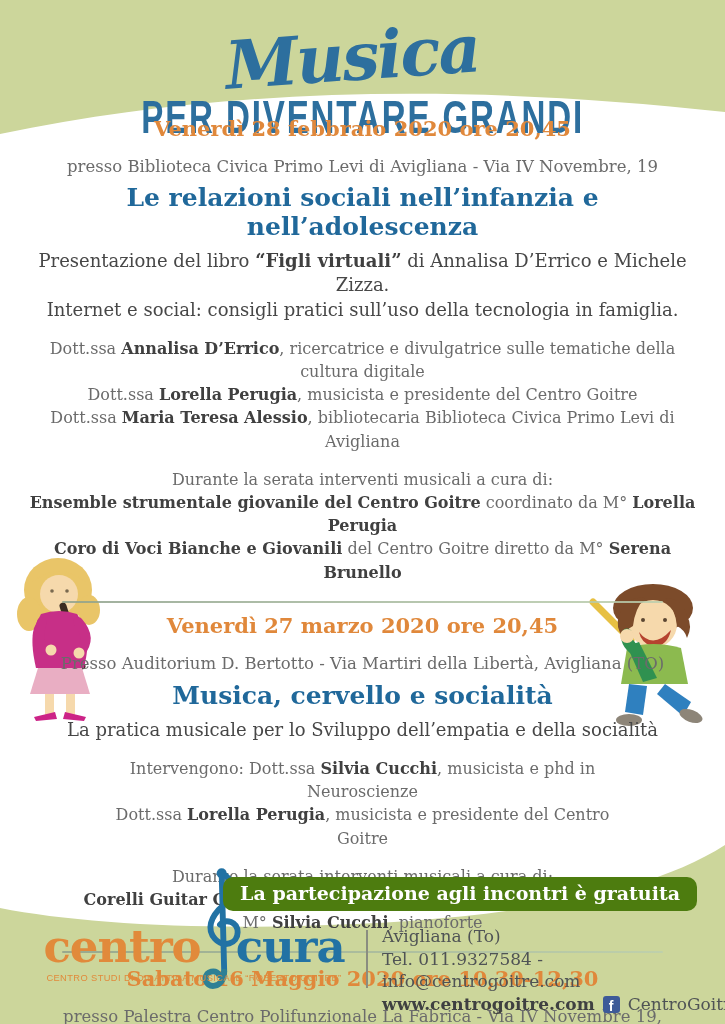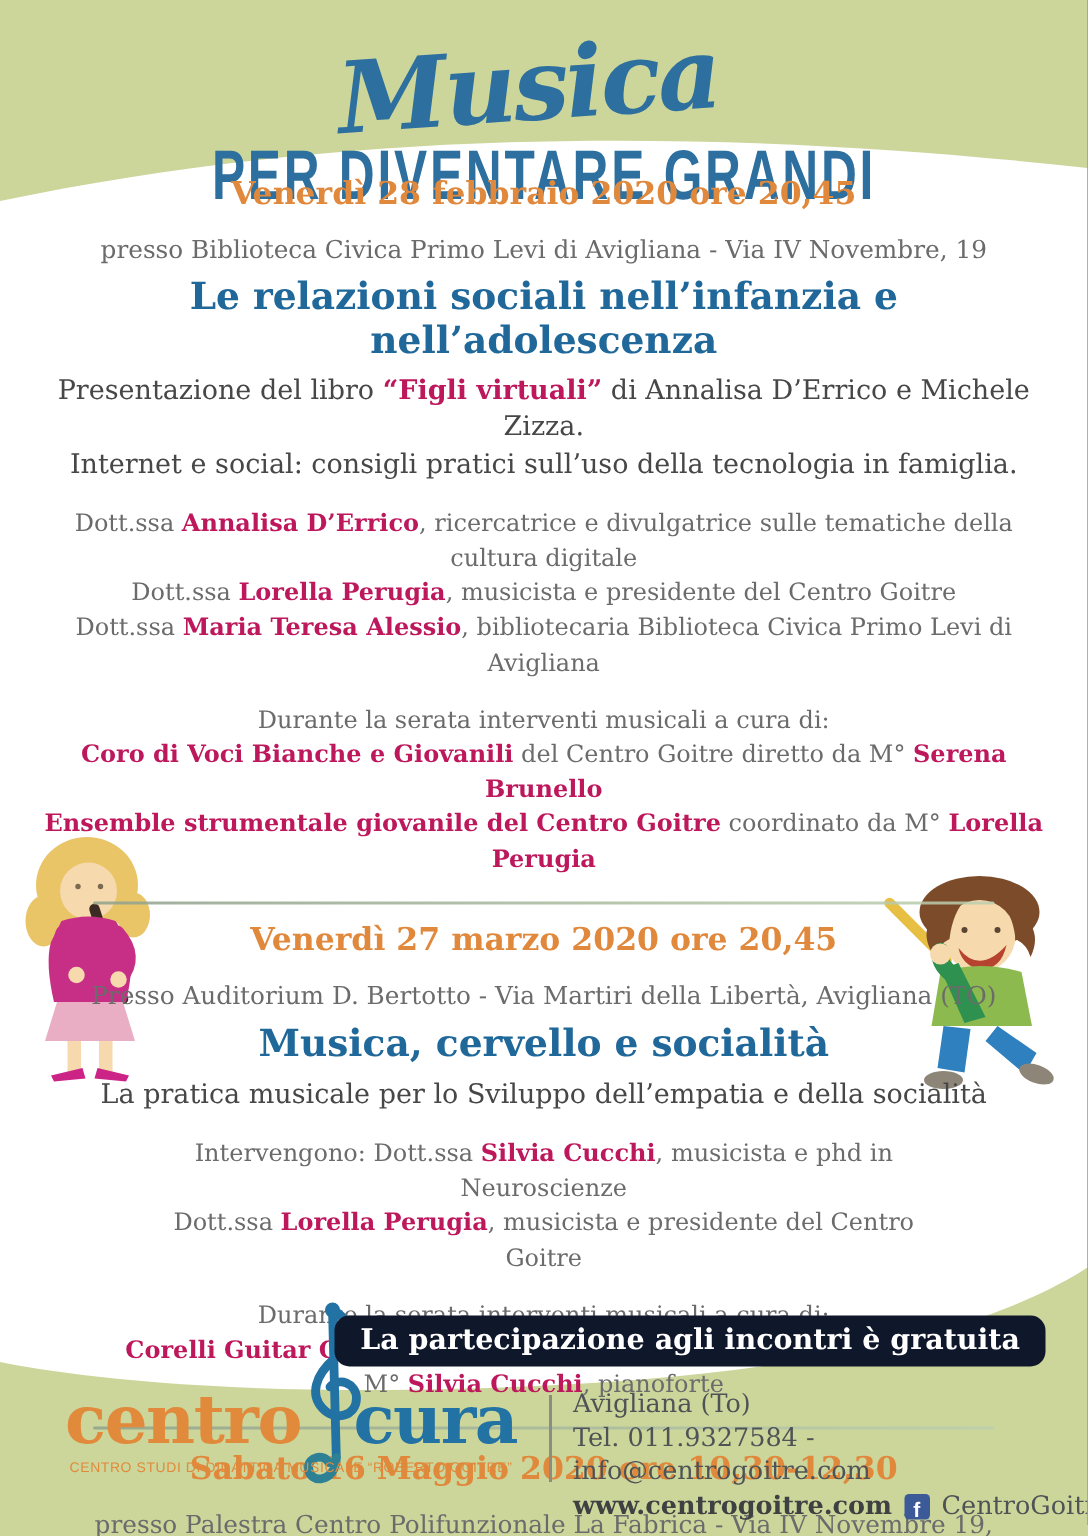--- a/index.html
+++ b/index.html
@@ -23,28 +23,28 @@
 
   
   .main{position:absolute;top:106px;left:28px;right:28px;text-align:center;z-index:2;}
   .ev-date{font-size:21px;font-weight:700;color:#e0883b;margin:10px 0 5px;}
   .ev-venue{font-size:16.5px;color:#6b6b6b;margin:16px 0 7px;}
   .ev-title{font-size:25px;font-weight:700;color:#20689a;margin:2px 0 8px;}
   .ev-sub{font-size:18px;color:#474747;line-height:1.35;}
   .group{margin-top:15px;font-size:16px;color:#6b6b6b;line-height:1.45;}
   .group .lbl{display:block;}
   .rich{display:block;}
-  .b{font-weight:700;color:#be185d;}
+  .b{font-weight:700;color:#404040;}
   .divider{height:2px;border-radius:2px;margin:17px 34px 0;
     background:linear-gradient(to right,#8fa18c,#bccfae);opacity:.85;}
 
   
   .badge{
     position:absolute;top:877px;right:28px;z-index:3;
-    background:#0f172a;color:#fff;font-weight:700;font-size:19px;
+    background:#4d7c0f;color:#fff;font-weight:700;font-size:19px;
     padding:5px 17px 7px;border-radius:10px;font-family:"DejaVu Serif",serif;
   }
 
   
   .logo{position:absolute;left:34px;top:924px;width:320px;text-align:center;z-index:2;}
   .logo-row{display:flex;align-items:center;justify-content:center;font-weight:700;font-size:45px;letter-spacing:-1px;line-height:1;}
   .logo-centro{color:#e18a3b;}
   .logo-oitre{color:#2272a4;}
   .clef{width:42px;height:152px;margin:-76px -5px -48px -2px;overflow:visible;}
   .logo-cap{font-family:"Liberation Sans",sans-serif;font-size:9.3px;color:#e18a3b;
@@ -81,22 +81,22 @@
         <span class="rich"><span>Presentazione del libro </span><span class="b">“Figli virtuali”</span><span> di Annalisa D’Errico e Michele Zizza.</span></span>
         <span class="rich"><span>Internet e social: consigli pratici sull’uso della tecnologia in famiglia.</span></span>
       </div>
       <div class="group">
         <span class="rich"><span>Dott.ssa </span><span class="b">Annalisa D’Errico</span><span>, ricercatrice e divulgatrice sulle tematiche della cultura digitale</span></span>
         <span class="rich"><span>Dott.ssa </span><span class="b">Lorella Perugia</span><span>, musicista e presidente del Centro Goitre</span></span>
         <span class="rich"><span>Dott.ssa </span><span class="b">Maria Teresa Alessio</span><span>, bibliotecaria Biblioteca Civica Primo Levi di Avigliana</span></span>
       </div>
       <div class="group">
         <span class="lbl">Durante la serata interventi musicali a cura di:</span>
+        <span class="rich"><span class="b">Ensemble strumentale giovanile del Centro Goitre</span><span> coordinato da M° </span><span class="b">Lorella Perugia</span></span>
         <span class="rich"><span class="b">Coro di Voci Bianche e Giovanili</span><span> del Centro Goitre diretto da M° </span><span class="b">Serena Brunello</span></span>
-        <span class="rich"><span class="b">Ensemble strumentale giovanile del Centro Goitre</span><span> coordinato da M° </span><span class="b">Lorella Perugia</span></span>
       </div>
       <div class="divider"></div>
     </section>
 
     <section>
       <div class="ev-date" style="">Venerdì 27 marzo 2020 ore 20,45</div>
       <div class="ev-venue">Presso Auditorium D. Bertotto - Via Martiri della Libertà, Avigliana (TO)</div>
       <div class="ev-title" style="margin-top:8px;">Musica, cervello e socialità</div>
       <div class="ev-sub">La pratica musicale per lo Sviluppo dell’empatia e della socialità</div>
       <div class="group" style="padding:0 70px;">

